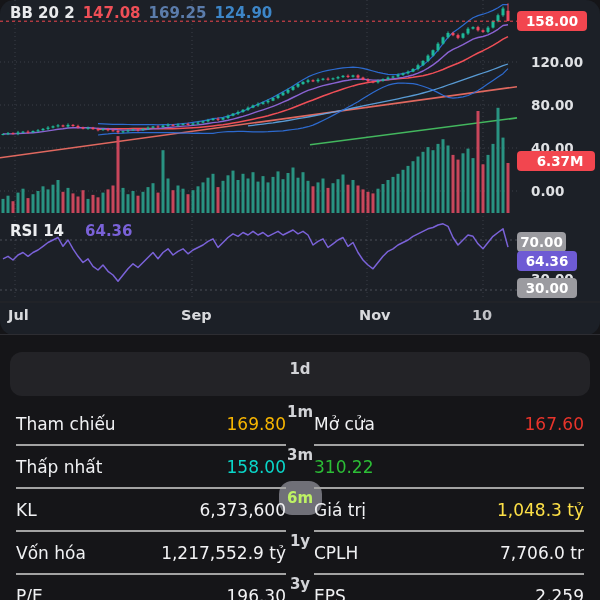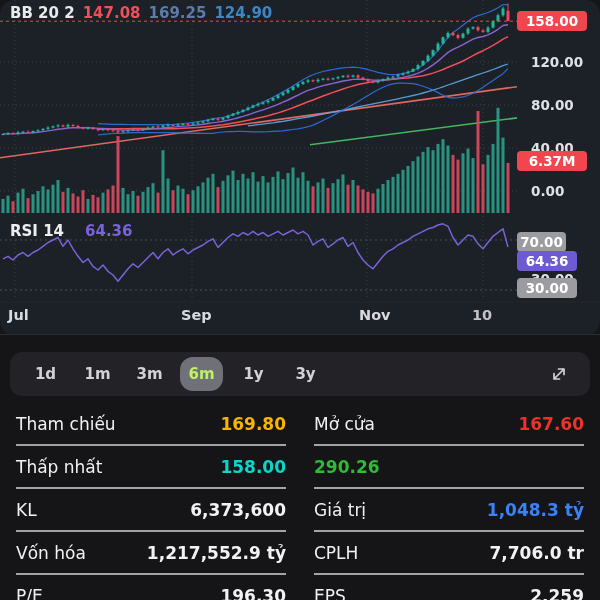--- a/index.html
+++ b/index.html
@@ -15,33 +15,33 @@
   .badge.price{top:11px;width:70px;}
   .badge.vol{top:151px;width:70px;}
   .badge.rsi-hi{top:232px;width:49px;}
   .badge.rsi-val{top:251px;width:60px;}
   .badge.rsi-lo{top:278px;width:60px;}
   .tick-40{top:140px;}
   .tick-30ghost{top:271px;z-index:1;}
   .rsi-line{position:absolute;top:222px;left:10px;display:flex;gap:21px;font-size:15px;font-weight:600;z-index:1;}
   .t-label{position:absolute;top:307px;font-size:14.5px;font-weight:600;color:#d9dadd;}
   .tfbar{position:absolute;top:352px;left:10px;width:580px;height:44px;background:#232327;border-radius:12px;
-         display:flex;align-items:center;padding:0 14px;box-sizing:border-box;gap:9px;}
+         display:flex;align-items:center;padding:0 14px;box-sizing:border-box;gap:9px;flex-direction:column;}
   .tfbtn{width:43px;height:34px;line-height:34px;text-align:center;font-size:15px;font-weight:600;
          color:#d2d3d7;border-radius:9px;background:transparent;}
   .tfbtn.sel{background:#707078;color:#bef264;border-radius:13px;}
   .expand-btn{margin-left:auto;width:34px;height:34px;display:flex;align-items:center;justify-content:center;}
   .stats{position:absolute;top:403px;left:0;width:600px;display:grid;grid-template-columns:300px 300px;}
   .stat-cell{height:41px;display:flex;align-items:center;justify-content:space-between;
              border-bottom:2px solid #a3a3a3;font-size:17px;}
   .stat-cell.lc{margin-left:16px;margin-right:14px;}
   .stat-cell.rc{margin-left:14px;margin-right:16px;}
   .stat-cell.last{border-bottom:none;}
   .stat-label{color:#f0f1f3;}
-  .stat-value{font-weight:700;color:#f2f2f4;}
+  .stat-value{font-weight:400;color:#f2f2f4;}
 </style>
 </head>
 <body>
 
 <div class="screen">
 
   <div class="chart-wrap">
     <svg id="chart-svg" width="600" height="335">
         <line x1="15" y1="0" x2="15" y2="300" stroke="#3a3f49" stroke-width="1" stroke-dasharray="1 3"></line>
         <line x1="192" y1="0" x2="192" y2="300" stroke="#3a3f49" stroke-width="1" stroke-dasharray="1 3"></line>
@@ -378,21 +378,21 @@
       <span style="color: rgb(91, 124, 171);">169.25</span>
       <span style="color: rgb(61, 134, 200);">124.90</span>
     </div>
 
     <div class="px-tick" style="top:54px">120.00</div>
     <div class="px-tick" style="top:97px">80.00</div>
     <div class="px-tick tick-40">40.00</div>
     <div class="px-tick" style="top:183px">0.00</div>
 
     <div class="badge price" style="background: rgb(242, 70, 79);">158.00</div>
-    <div class="badge vol" style="background: rgb(242, 70, 79);">6.37M</div>
+    <div class="badge vol" style="background: rgb(242, 70, 79); padding-left: 8px;">6.37M</div>
 
     <div class="rsi-line">
       <span>RSI 14</span>
       <span style="color: rgb(122, 98, 216);">64.36</span>
     </div>
 
     <div class="px-tick tick-30ghost">30.00</div>
     <div class="badge rsi-hi" style="background: rgb(155, 155, 160);">70.00</div>
     <div class="badge rsi-val" style="background: rgb(110, 91, 212);">64.36</div>
     <div class="badge rsi-lo" style="background: rgb(155, 155, 160);">30.00</div>
@@ -424,29 +424,29 @@
     </div>
     <div class="stat-cell rc">
       <span class="stat-label">Mở cửa</span>
       <span class="stat-value" style="color: rgb(232, 52, 43);">167.60</span>
     </div>
     <div class="stat-cell lc">
       <span class="stat-label">Thấp nhất</span>
       <span class="stat-value" style="color: rgb(10, 214, 201);">158.00</span>
     </div>
     <div class="stat-cell rc">
-      <span class="stat-value" style="color: rgb(44, 189, 54);">290.26</span>
+      <span class="stat-value" style="color: rgb(44, 189, 54);">310.22</span>
     </div>
     <div class="stat-cell lc">
       <span class="stat-label">KL</span>
       <span class="stat-value" style="color: rgb(242, 242, 244);">6,373,600</span>
     </div>
     <div class="stat-cell rc">
       <span class="stat-label">Giá trị</span>
-      <span class="stat-value" style="color: #3b82f6;">1,048.3 tỷ</span>
+      <span class="stat-value" style="color: #fde047;">1,048.3 tỷ</span>
     </div>
     <div class="stat-cell lc">
       <span class="stat-label">Vốn hóa</span>
       <span class="stat-value" style="color: rgb(242, 242, 244);">1,217,552.9 tỷ</span>
     </div>
     <div class="stat-cell rc">
       <span class="stat-label">CPLH</span>
       <span class="stat-value" style="color: rgb(242, 242, 244);">7,706.0 tr</span>
     </div>
     <div class="stat-cell lc last">

